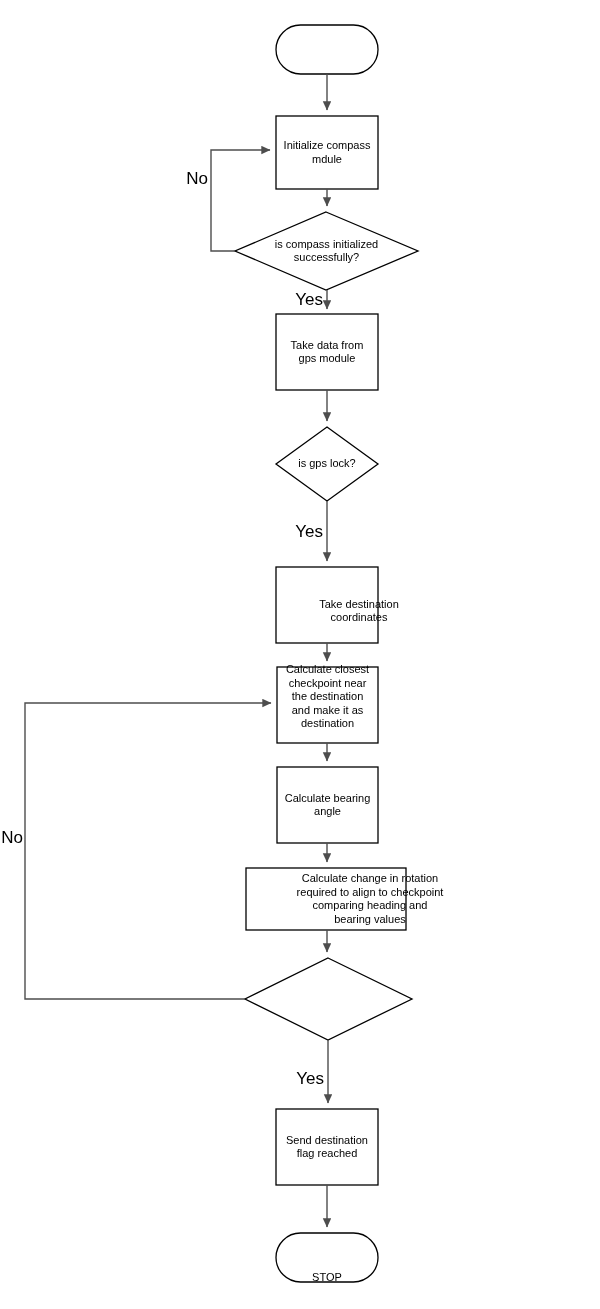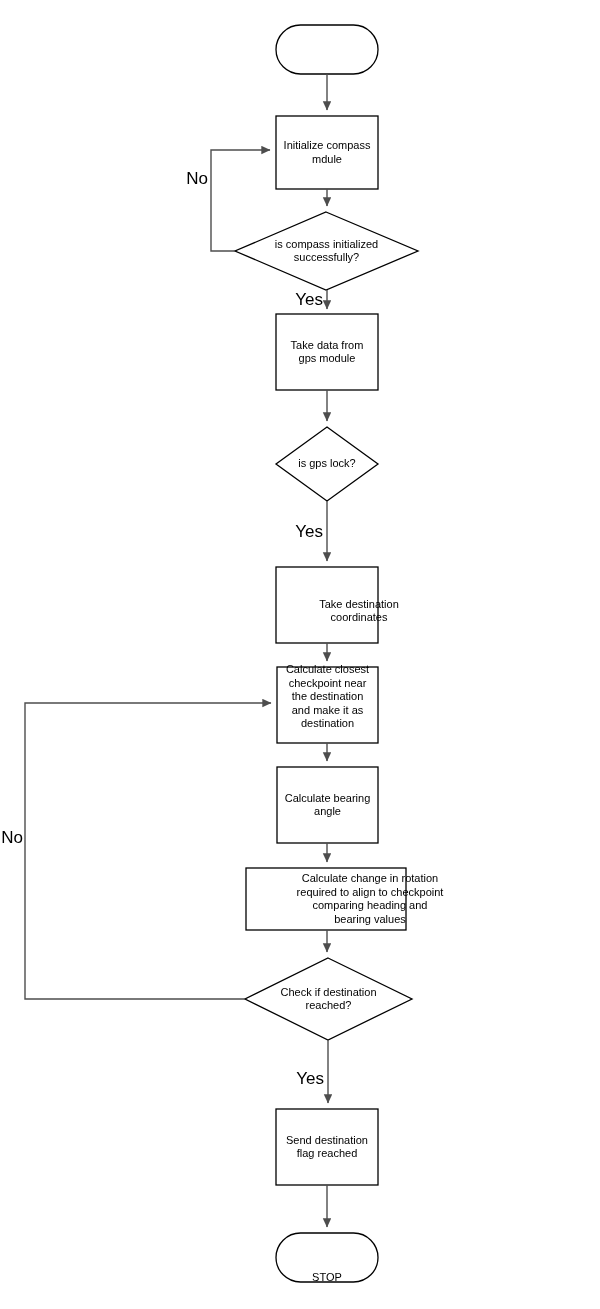--- a/index.html
+++ b/index.html
@@ -141,22 +141,20 @@
 destination</div>
 
   <div class="node-label" style="left:277px; top:767px; width:101px; height:76px;">Calculate bearing
 angle</div>
 
   <div class="node-label" style="left:246px; top:868px; width:160px; height:62px;padding-left:44px;">Calculate change in rotation
 required to align to checkpoint
 comparing heading and
 bearing values</div>
 
-  <div class="node-label" style="left:245px; top:972px; width:167px; height:54px;">Check if destination
-reached?</div>
 
   <div class="node-label" style="left:276px; top:1109px; width:102px; height:76px;">Send destination
 flag reached</div>
 
   <div class="node-label" style="left:276px; top:1233px; width:102px; height:49px;margin-top:20px;">STOP</div>
 
   <div class="edge-label right-align" style="left:176px; top:173px; width:32px;">No</div>
 
   <div class="edge-label right-align" style="left:289px; top:294px; width:34px;">Yes</div>
 

